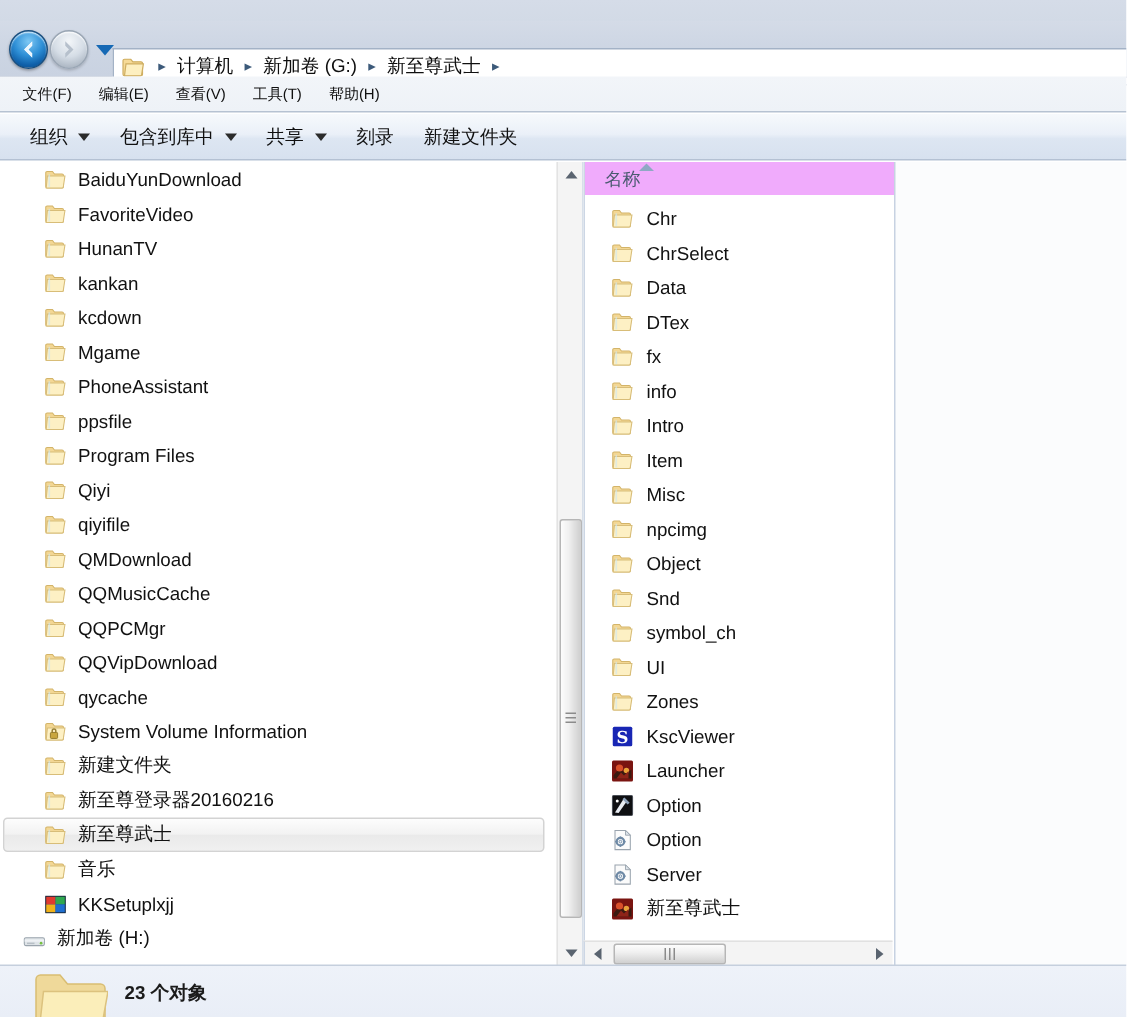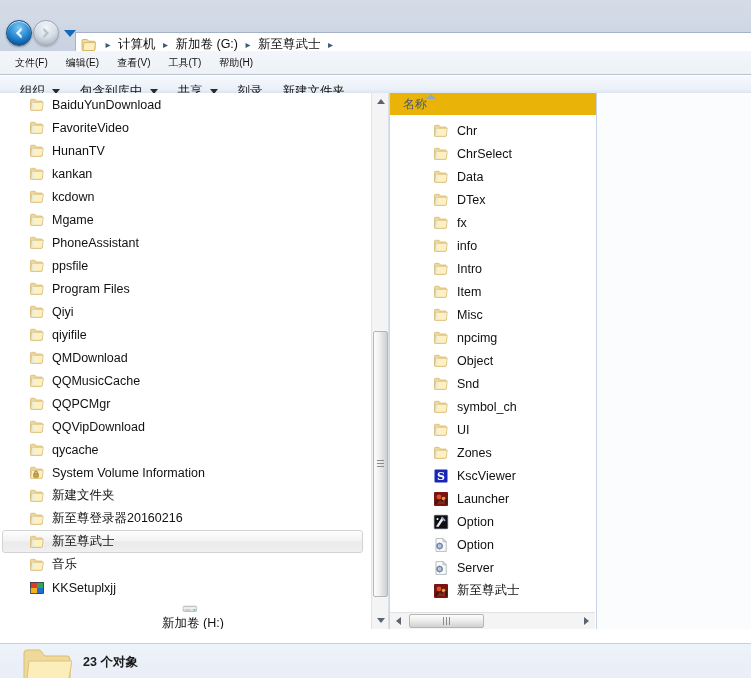--- a/index.html
+++ b/index.html
@@ -145,21 +145,21 @@
   .tb-caret {
     width: 0; height: 0;
     border-left: 4px solid transparent;
     border-right: 4px solid transparent;
     border-top: 5px solid #2b2b2b;
   }
 
   
   .content {
     position: absolute;
-    left: 0; top: 93px; width: 751px; height: 536px;
+    left: 0; top: 108px; width: 751px; height: 536px;
     background: #ffffff;
   }
 
   
   .navpane {
     position: absolute;
     left: 0; top: 0; width: 371px; height: 536px;
     background: #ffffff;
     overflow: hidden;
   }
@@ -172,21 +172,21 @@
     height: 23px;
     display: flex;
     align-items: center;
     padding-left: 29px;
     box-sizing: border-box;
     cursor: pointer;
     font-size: 12.5px;
     color: #111111;
     white-space: nowrap;
   }
-  .tree-row.depth1 { padding-left: 15px; flex-direction: column; }
+  .tree-row.depth1 { padding-left: 15px; }
   .tree-row.selected .tr-bg {
     position: absolute; left: 2px; right: 8px; top: 0; bottom: 0;
     background: linear-gradient(to bottom, #fdfdfd 0%, #f2f2f2 48%, #eaeaea 52%, #f0f0f0 100%);
     border: 1px solid #d3d3d3;
     border-radius: 3px;
   }
   .tree-row .ic, .tree-row .lbl { position: relative; z-index: 2; }
   .tree-row .ic { width: 16px; height: 16px; margin-right: 7px; flex: 0 0 auto; }
   .tree-row .lbl { font-size: 12.5px; }
 
@@ -242,33 +242,33 @@
   }
   .col-header {
     position: absolute;
     left: 0; top: 0; width: 206px; height: 22px;
     display: flex; align-items: center;
     padding-left: 13px;
     box-sizing: border-box;
     font-size: 12px;
     color: #4a5a70;
     cursor: pointer;
-    background: #eab308;
+    background: #f0abfc;
   }
   .sort-tri {
     position: absolute;
     left: 36px; top: 1px;
     width: 0; height: 0;
     border-left: 5px solid transparent;
     border-right: 5px solid transparent;
     border-bottom: 5px solid #8fa8c4;
   }
   .filelist {
     position: absolute;
-    left: 0; top: 26px; width: 206px; padding-left: 26px;
+    left: 0; top: 26px; width: 206px;
   }
   .file-row {
     height: 23px;
     display: flex; align-items: center;
     padding-left: 17px;
     box-sizing: border-box;
     font-size: 12.5px;
     color: #111111;
     cursor: pointer;
     white-space: nowrap;

